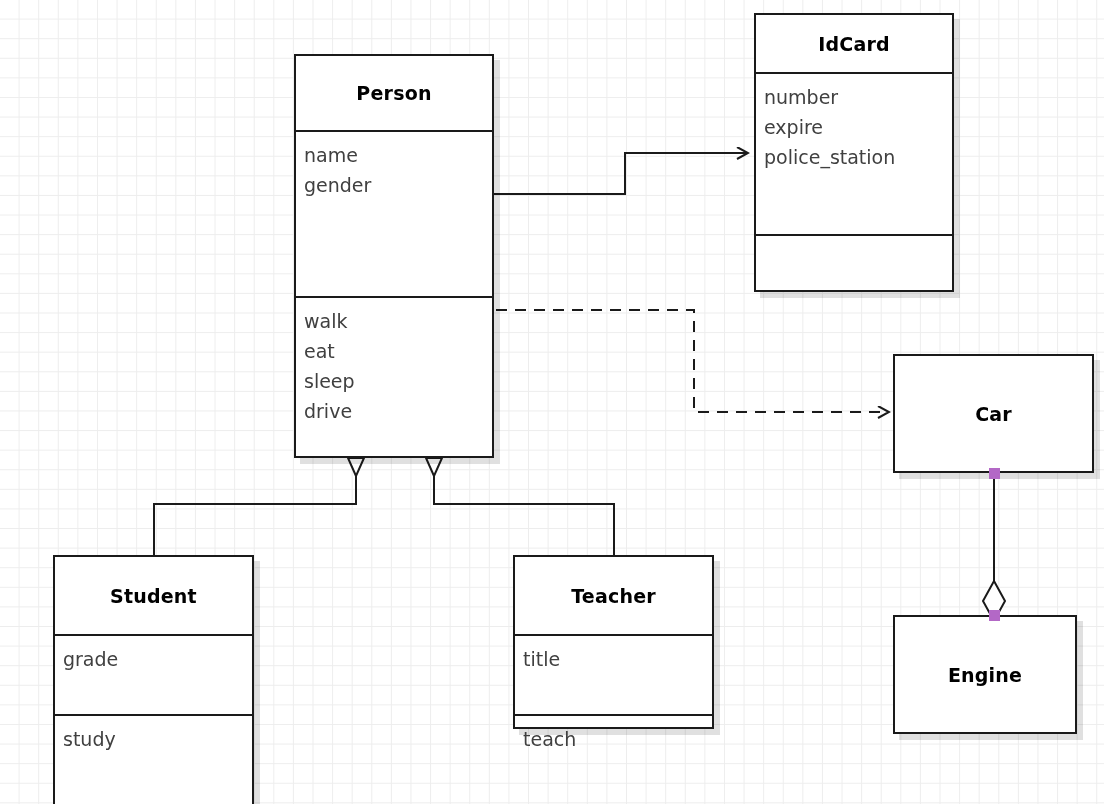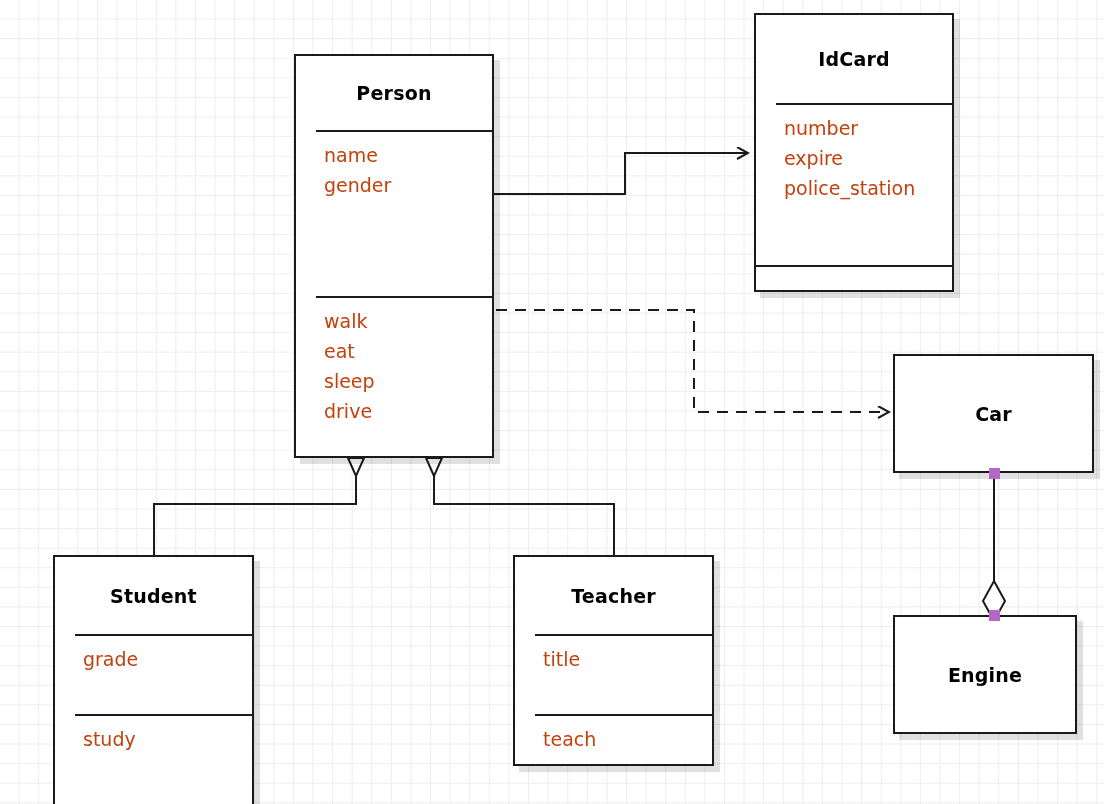--- a/index.html
+++ b/index.html
@@ -49,23 +49,22 @@
     align-items: center;
     justify-content: center;
     font-weight: bold;
     font-size: 19px;
     color: #000000;
     letter-spacing: 0.2px;
   }
   .c-body {
     padding: 8px 0 0 8px;
     font-size: 19px;
-    color: #c2410c;
+    color: #404040;
     line-height: 1.58;
-    margin-left: 20px;
   }
   .c-body .member {
     white-space: nowrap;
   }
   .c-empty {
     padding: 0;
   }
   .handle {
     position: absolute;
     width: 11px;
@@ -121,21 +120,21 @@
     </div>
     <div class="compartment c-body" style="height:132px;">
       <div class="member">walk</div>
       <div class="member">eat</div>
       <div class="member">sleep</div>
       <div class="member">drive</div>
     </div>
   </div>
 
   <div class="uml-class" style="left:754px; top:13px; width:200px; height:279px;">
-    <div class="compartment c-title" style="height:88px;">
+    <div class="compartment c-title" style="height:57px;">
       <span>IdCard</span>
     </div>
     <div class="compartment c-body" style="height:162px;">
       <div class="member">number</div>
       <div class="member">expire</div>
       <div class="member">police_station</div>
     </div>
     <div class="compartment c-empty" style="height:36px;"></div>
   </div>
 
@@ -156,21 +155,21 @@
       <span>Student</span>
     </div>
     <div class="compartment c-body" style="height:80px;">
       <div class="member">grade</div>
     </div>
     <div class="compartment c-body" style="height:80px;">
       <div class="member">study</div>
     </div>
   </div>
 
-  <div class="uml-class" style="left:513px; top:555px; width:201px; height:211px;">
+  <div class="uml-class" style="left:513px; top:555px; width:201px; height:174px;">
     <div class="compartment c-title" style="height:77px;">
       <span>Teacher</span>
     </div>
     <div class="compartment c-body" style="height:80px;">
       <div class="member">title</div>
     </div>
     <div class="compartment c-body" style="height:80px;">
       <div class="member">teach</div>
     </div>
   </div>

